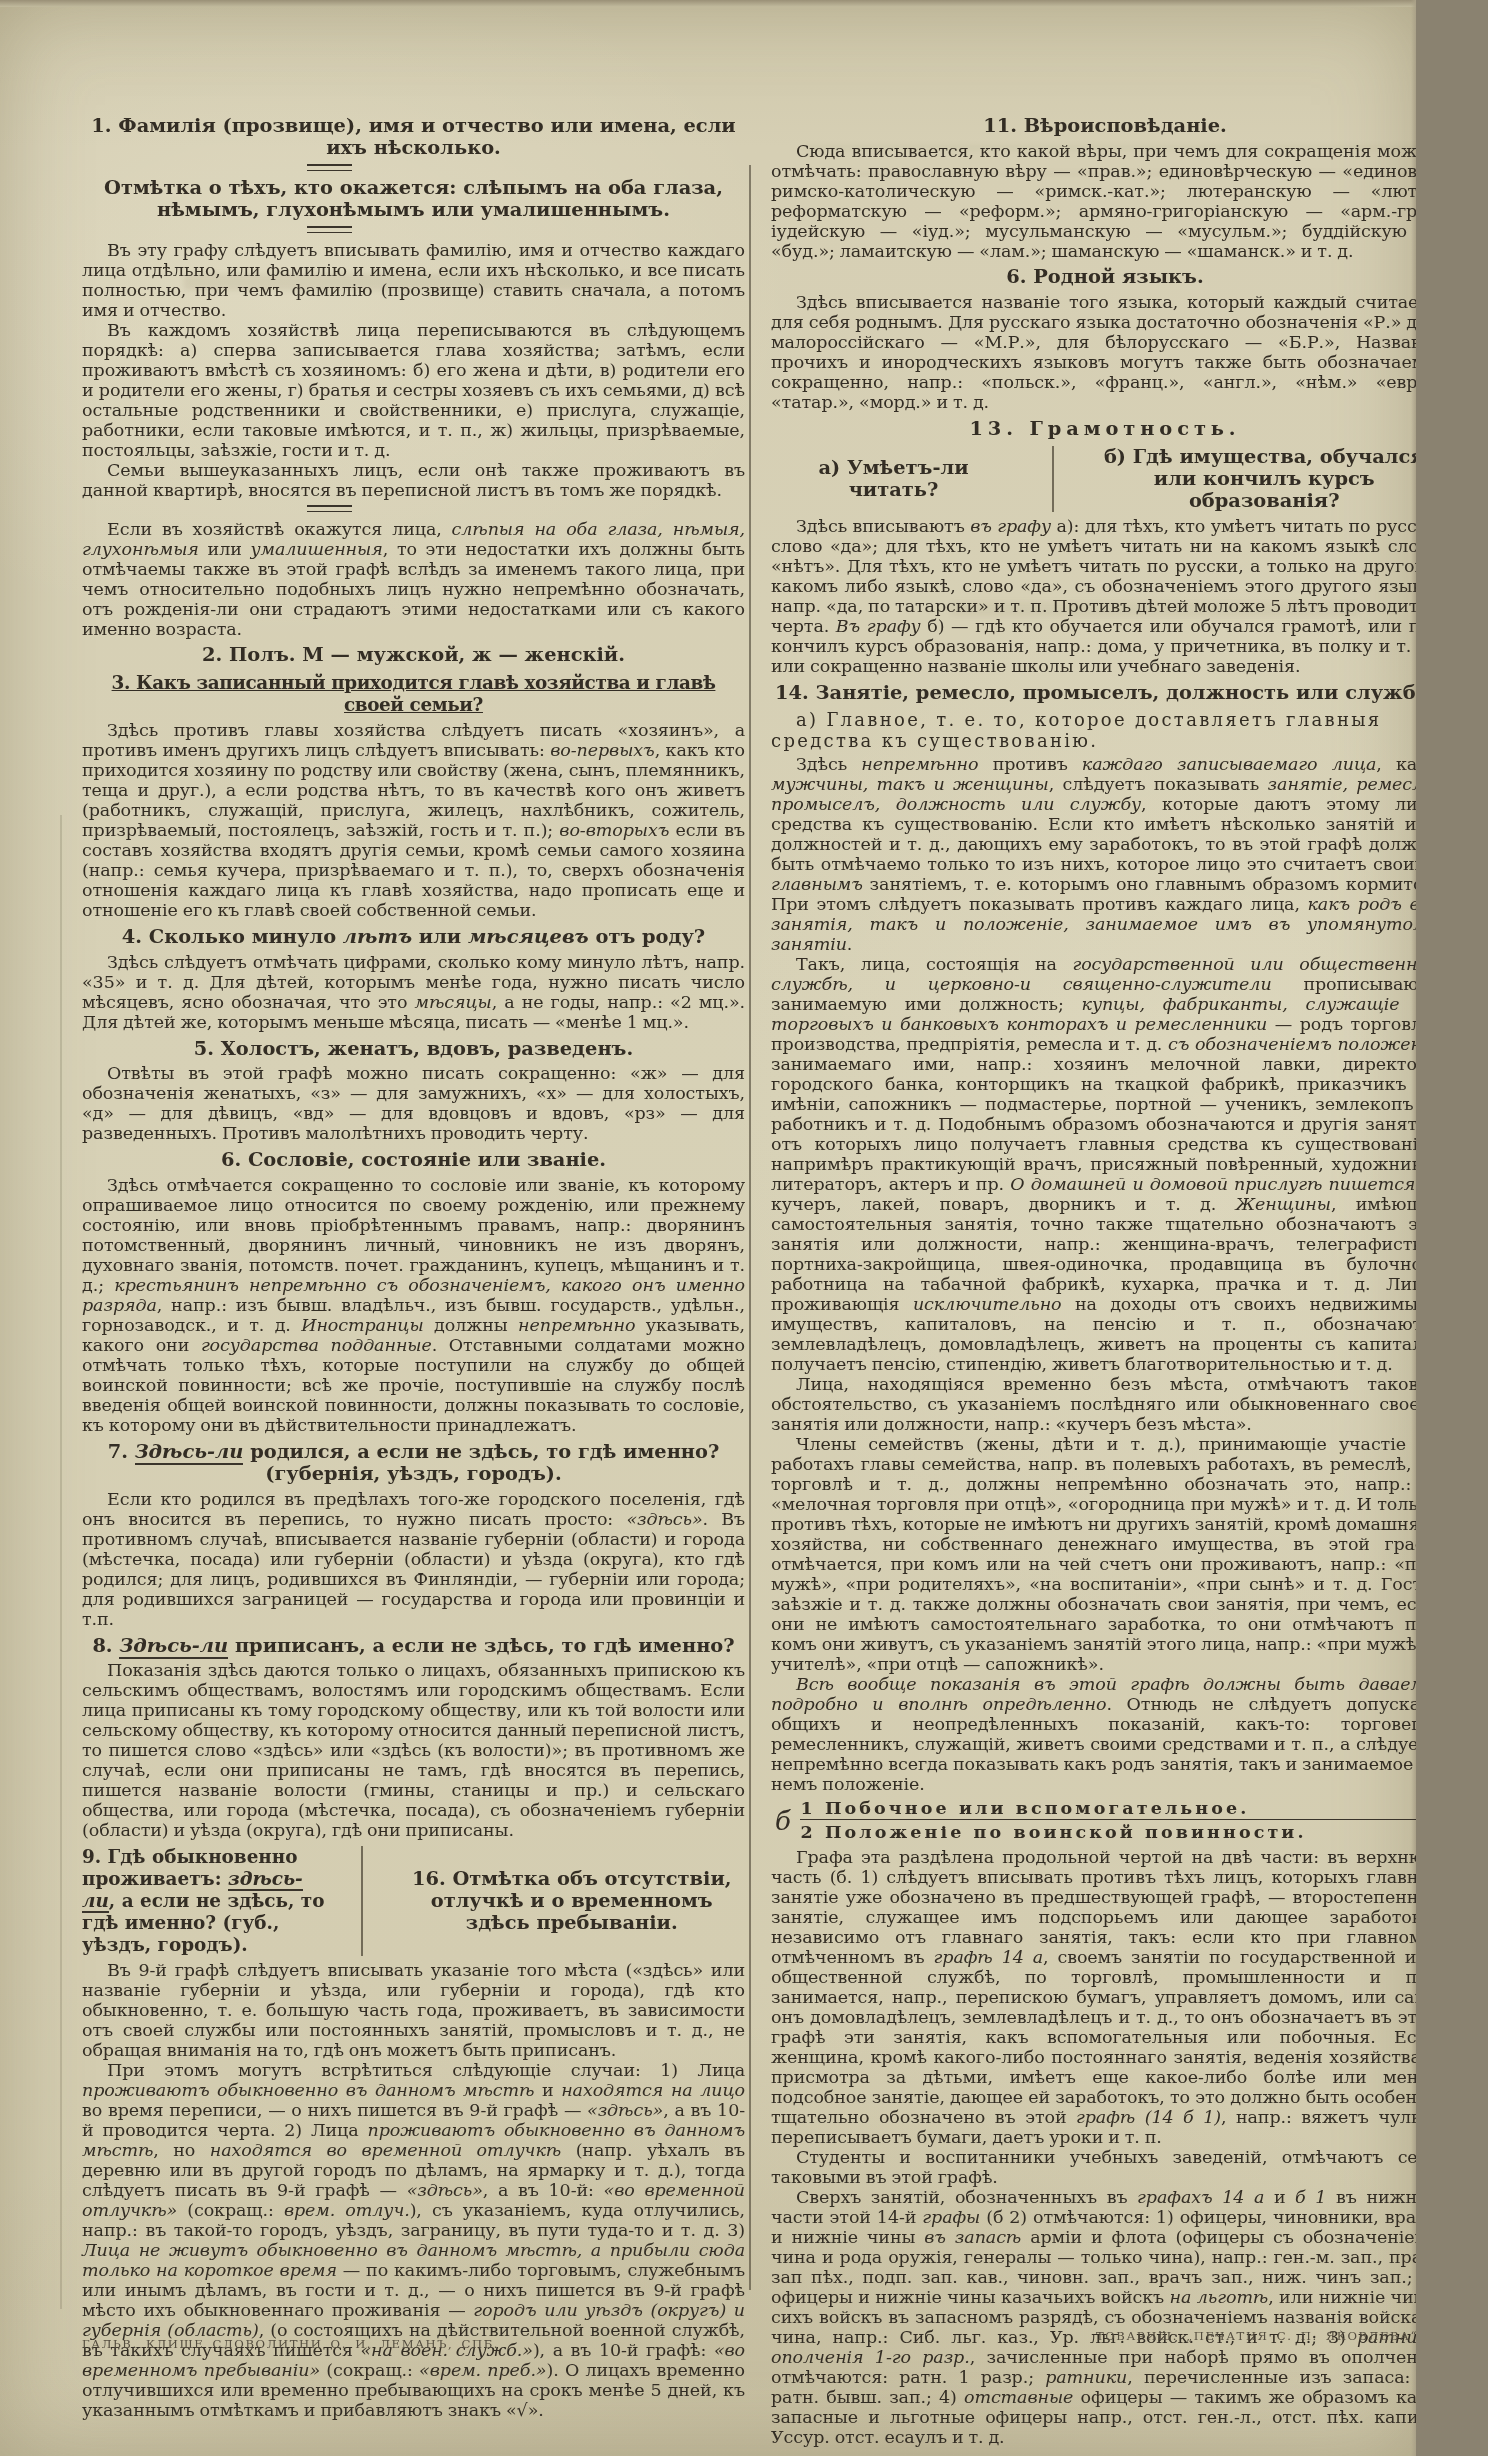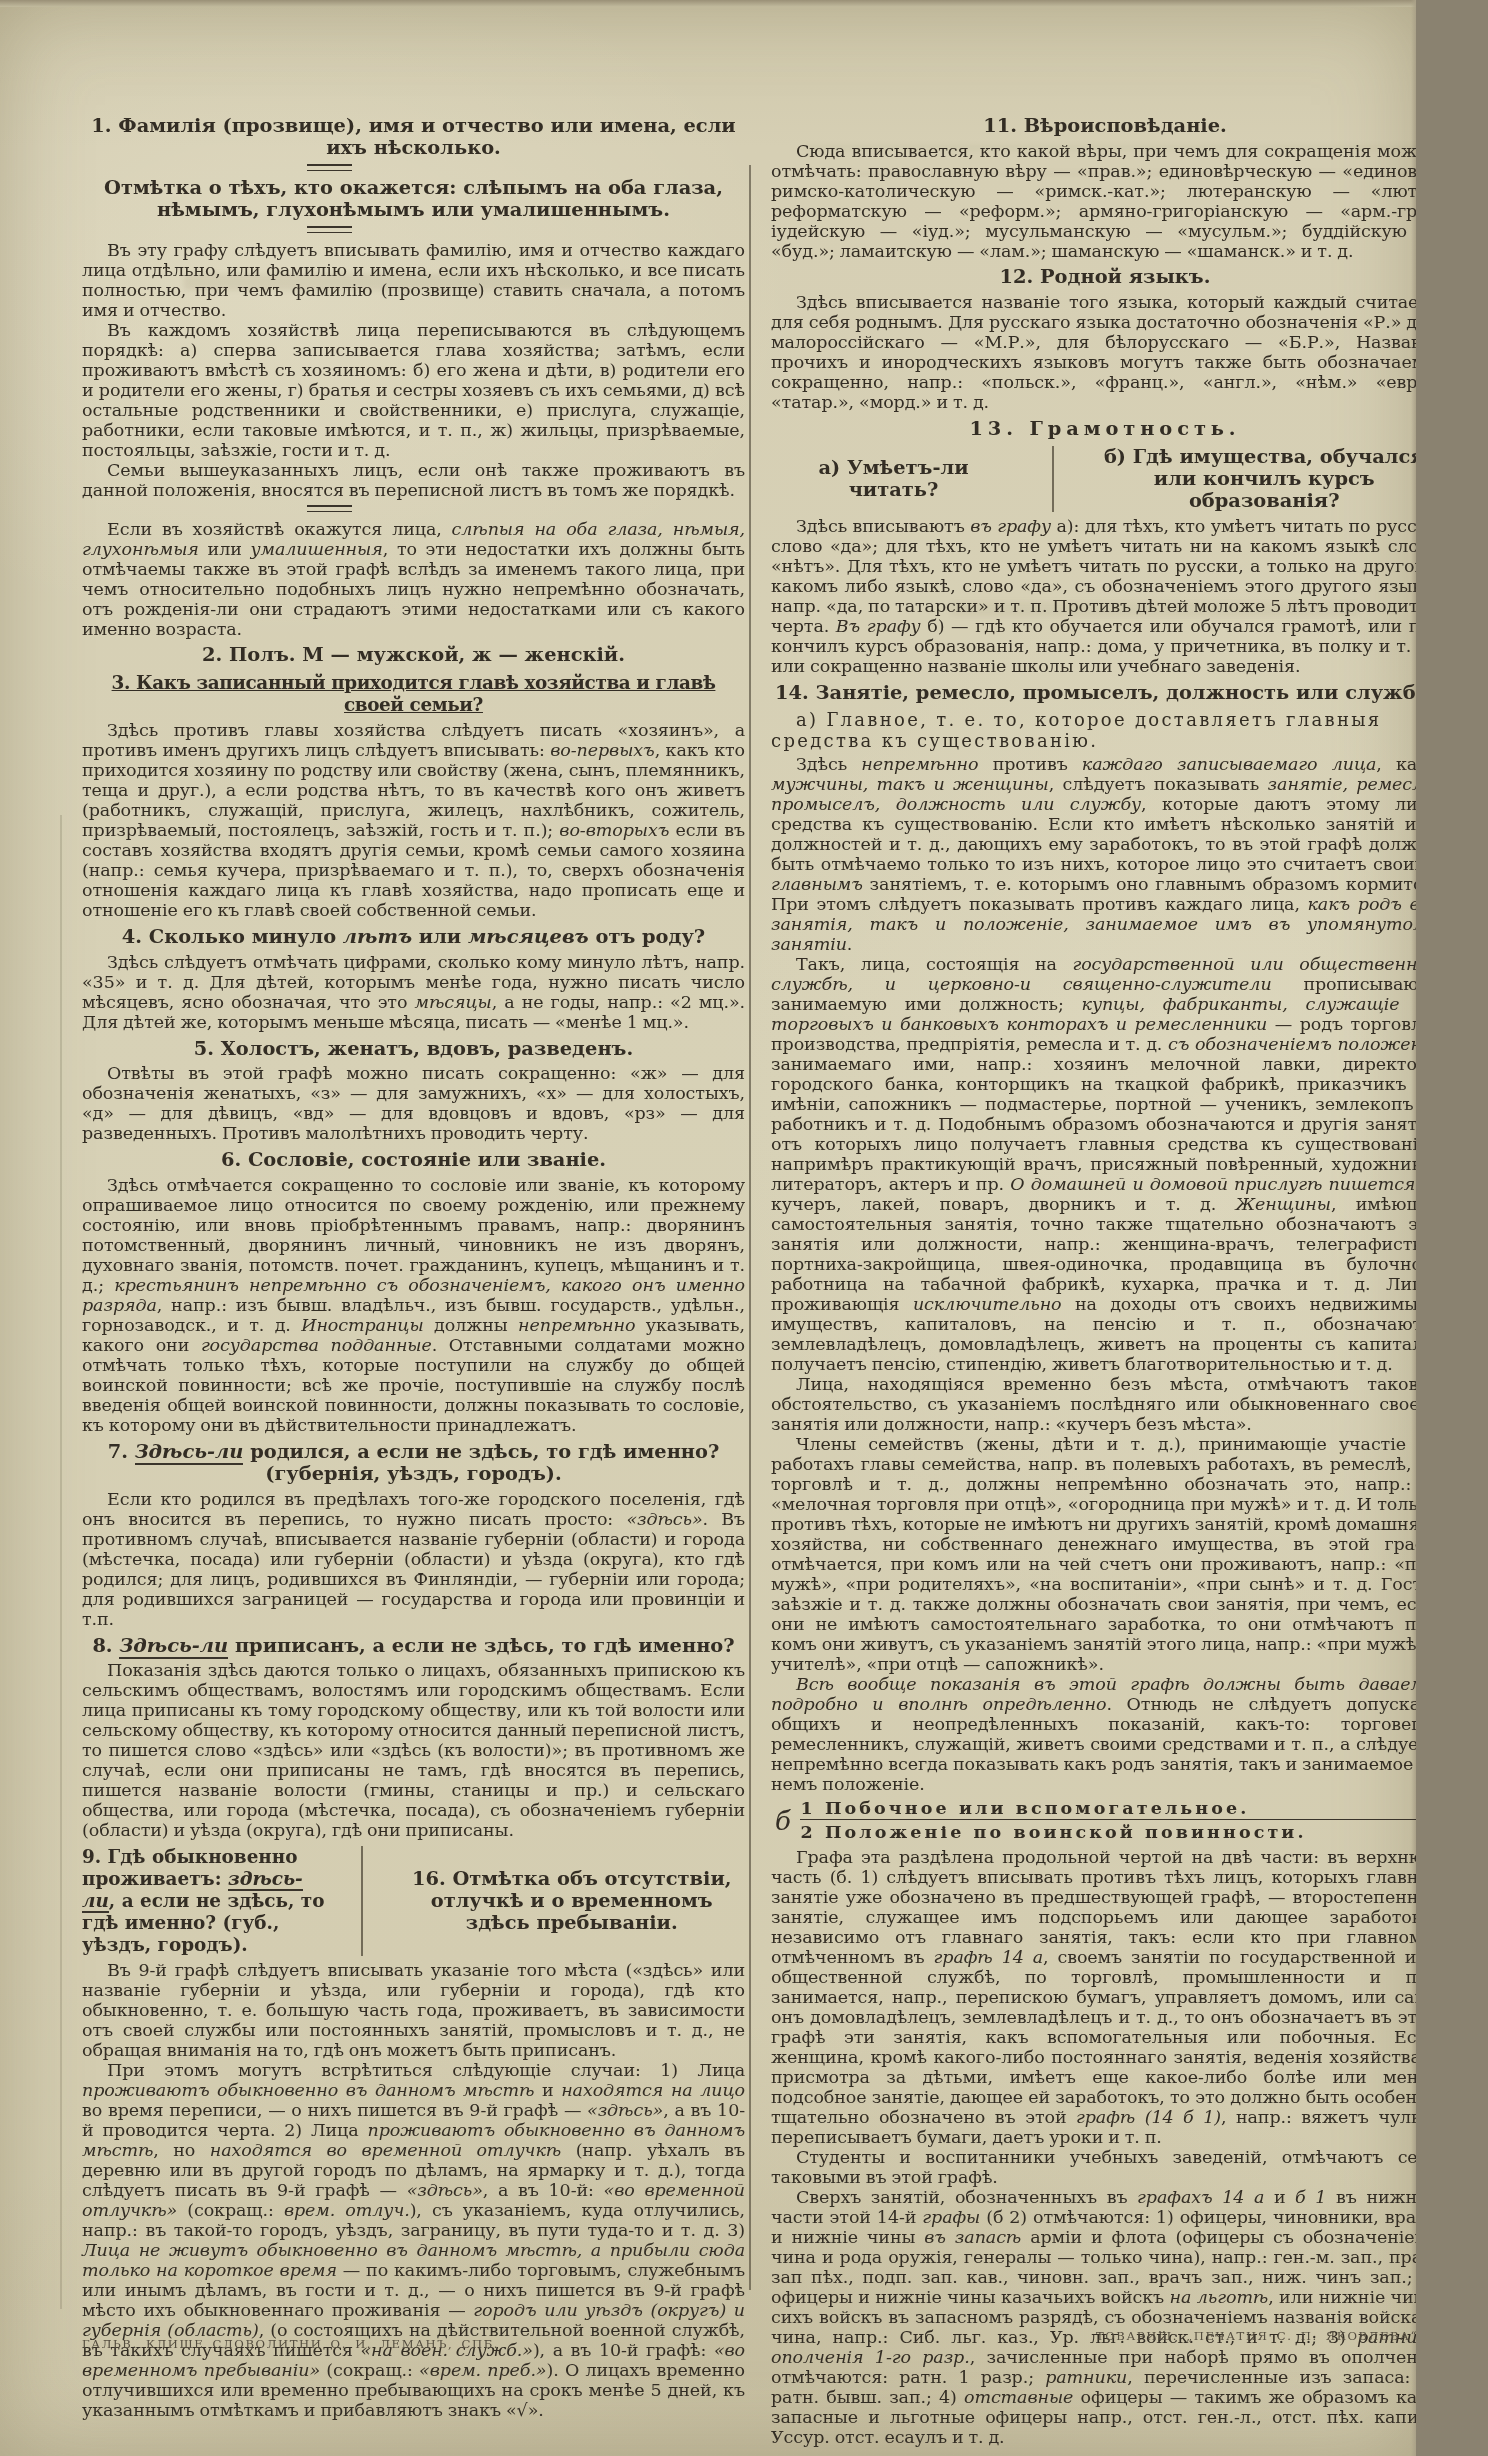--- a/index.html
+++ b/index.html
@@ -66,21 +66,21 @@
   <div class="vrule"></div>
   <div class="fold"></div>
 
   <div class="col col-left">
       <div class="h">1. Фамилія (прозвище), имя и отчество или имена, если ихъ нѣсколько.</div>
       <div class="rule"></div>
       <div class="h">Отмѣтка о тѣхъ, кто окажется: слѣпымъ на оба глаза, нѣмымъ, глухонѣмымъ или умалишеннымъ.</div>
       <div class="rule"></div>
       <p class="para">Въ эту графу слѣдуетъ вписывать фамилію, имя и отчество каждаго лица отдѣльно, или фамилію и имена, если ихъ нѣсколько, и все писать полностью, при чемъ фамилію (прозвище) ставить сначала, а потомъ имя и отчество.</p>
       <p class="para">Въ каждомъ хозяйствѣ лица переписываются въ слѣдующемъ порядкѣ: а) сперва записывается глава хозяйства; затѣмъ, если проживаютъ вмѣстѣ съ хозяиномъ: б) его жена и дѣти, в) родители его и родители его жены, г) братья и сестры хозяевъ съ ихъ семьями, д) всѣ остальные родственники и свойственники, е) прислуга, служащіе, работники, если таковые имѣются, и т. п., ж) жильцы, призрѣваемые, постояльцы, заѣзжіе, гости и т. д.</p>
-      <p class="para">Семьи вышеуказанныхъ лицъ, если онѣ также проживаютъ въ данной положенія, вносятся въ переписной листъ въ томъ же порядкѣ.</p>
+      <p class="para">Семьи вышеуказанныхъ лицъ, если онѣ также проживаютъ въ данной квартирѣ, вносятся въ переписной листъ въ томъ же порядкѣ.</p>
       <div class="rule"></div>
       <p class="para">Если въ хозяйствѣ окажутся лица, <span class="st-i">слѣпыя на оба глаза, нѣмыя, глухонѣмыя</span> или <span class="st-i">умалишенныя</span>, то эти недостатки ихъ должны быть отмѣчаемы также въ этой графѣ вслѣдъ за именемъ такого лица, при чемъ относительно подобныхъ лицъ нужно непремѣнно обозначать, отъ рожденія-ли они страдаютъ этими недостатками или съ какого именно возраста.</p>
       <div class="h">2. Полъ. М — мужской, ж — женскій.</div>
       <div class="h tight">3. Какъ записанный приходится главѣ хозяйства и главѣ своей семьи?</div>
       <p class="para">Здѣсь противъ главы хозяйства слѣдуетъ писать «хозяинъ», а противъ именъ другихъ лицъ слѣдуетъ вписывать: <span class="st-i">во-первыхъ</span>, какъ кто приходится хозяину по родству или свойству (жена, сынъ, племянникъ, теща и друг.), а если родства нѣтъ, то въ качествѣ кого онъ живетъ (работникъ, служащій, прислуга, жилецъ, нахлѣбникъ, сожитель, призрѣваемый, постоялецъ, заѣзжій, гость и т. п.); <span class="st-i">во-вторыхъ</span> если въ составъ хозяйства входятъ другія семьи, кромѣ семьи самого хозяина (напр.: семья кучера, призрѣваемаго и т. п.), то, сверхъ обозначенія отношенія каждаго лица къ главѣ хозяйства, надо прописать еще и отношеніе его къ главѣ своей собственной семьи.</p>
       <div class="h">4. Сколько минуло <span class="st-i">лѣтъ</span> или <span class="st-i">мѣсяцевъ</span> отъ роду?</div>
       <p class="para">Здѣсь слѣдуетъ отмѣчать цифрами, сколько кому минуло лѣтъ, напр. «35» и т. д. Для дѣтей, которымъ менѣе года, нужно писать число мѣсяцевъ, ясно обозначая, что это <span class="st-i">мѣсяцы</span>, а не годы, напр.: «2 мц.». Для дѣтей же, которымъ меньше мѣсяца, писать — «менѣе 1 мц.».</p>
       <div class="h">5. Холостъ, женатъ, вдовъ, разведенъ.</div>
       <p class="para">Отвѣты въ этой графѣ можно писать сокращенно: «ж» — для обозначенія женатыхъ, «з» — для замужнихъ, «х» — для холостыхъ, «д» — для дѣвицъ, «вд» — для вдовцовъ и вдовъ, «рз» — для разведенныхъ. Противъ малолѣтнихъ проводить черту.</p>
       <div class="h">6. Сословіе, состояніе или званіе.</div>
@@ -97,21 +97,21 @@
         <div class="tc-r">
           <div class="h">16. Отмѣтка объ отсутствіи, отлучкѣ и о временномъ здѣсь пребываніи.</div>
         </div>
       </div>
       <p class="para">Въ 9-й графѣ слѣдуетъ вписывать указаніе того мѣста («здѣсь» или названіе губерніи и уѣзда, или губерніи и города), гдѣ кто обыкновенно, т. е. большую часть года, проживаетъ, въ зависимости отъ своей службы или постоянныхъ занятій, промысловъ и т. д., не обращая вниманія на то, гдѣ онъ можетъ быть приписанъ.</p>
       <p class="para">При этомъ могутъ встрѣтиться слѣдующіе случаи: 1) Лица <span class="st-i">проживаютъ обыкновенно въ данномъ мѣстѣ</span> и <span class="st-i">находятся на лицо</span> во время переписи, — о нихъ пишется въ 9-й графѣ — <span class="st-i">«здѣсь»</span>, а въ 10-й проводится черта. 2) Лица <span class="st-i">проживаютъ обыкновенно въ данномъ мѣстѣ</span>, но <span class="st-i">находятся во временной отлучкѣ</span> (напр. уѣхалъ въ деревню или въ другой городъ по дѣламъ, на ярмарку и т. д.), тогда слѣдуетъ писать въ 9-й графѣ — <span class="st-i">«здѣсь»</span>, а въ 10-й: <span class="st-i">«во временной отлучкѣ»</span> (сокращ.: <span class="st-i">врем. отлуч.</span>), съ указаніемъ, куда отлучились, напр.: въ такой-то городъ, уѣздъ, заграницу, въ пути туда-то и т. д. 3) <span class="st-i">Лица не живутъ обыкновенно въ данномъ мѣстѣ, а прибыли сюда только на короткое время</span> — по какимъ-либо торговымъ, служебнымъ или инымъ дѣламъ, въ гости и т. д., — о нихъ пишется въ 9-й графѣ мѣсто ихъ обыкновеннаго проживанія — <span class="st-i">городъ или уѣздъ (округъ) и губернія (область)</span>, (о состоящихъ на дѣйствительной военной службѣ, въ такихъ случаяхъ пишется <span class="st-i">«на воен. служб.»</span>), а въ 10-й графѣ: <span class="st-i">«во временномъ пребываніи»</span> (сокращ.: <span class="st-i">«врем. преб.»</span>). О лицахъ временно отлучившихся или временно пребывающихъ на срокъ менѣе 5 дней, къ указаннымъ отмѣткамъ  и  прибавляютъ знакъ «√».</p>
     </div>
   <div class="col col-right">
       <div class="h">11. Вѣроисповѣданіе.</div>
       <p class="para">Сюда вписывается, кто какой вѣры, при чемъ для сокращенія можно отмѣчать: православную вѣру — «прав.»; единовѣрческую — «единов.»; римско-католическую — «римск.-кат.»; лютеранскую — «лют.»; реформатскую — «реформ.»; армяно-григоріанскую — «арм.-гр.»; іудейскую — «іуд.»; мусульманскую — «мусульм.»; буддійскую — «буд.»; ламаитскую — «лам.»; шаманскую — «шаманск.» и т. д.</p>
-      <div class="h">12. Родной языкъ.</div>
+      <div class="h">6. Родной языкъ.</div>
       <p class="para">Здѣсь вписывается названіе того языка, который каждый считаетъ для себя роднымъ. Для русскаго языка достаточно обозначенія «Р.» для малороссійскаго — «М.Р.», для бѣлорусскаго — «Б.Р.», Названія прочихъ и инородческихъ языковъ могутъ также быть обозначаемы сокращенно, напр.: «польск.», «франц.», «англ.», «нѣм.» «евр.», «татар.», «морд.» и т. д.</p>
       <div class="h ls">13. Грамотность.</div>
       <div class="twocol tc13">
         <div class="tc-l" style="width: 245px;">
           <div class="h">а) Умѣетъ-ли читать?</div>
         </div>
         <div class="tc-rule"></div>
         <div class="tc-r">
           <div class="h">б) Гдѣ имущества, обучался или кончилъ курсъ образованія?</div>
         </div>

